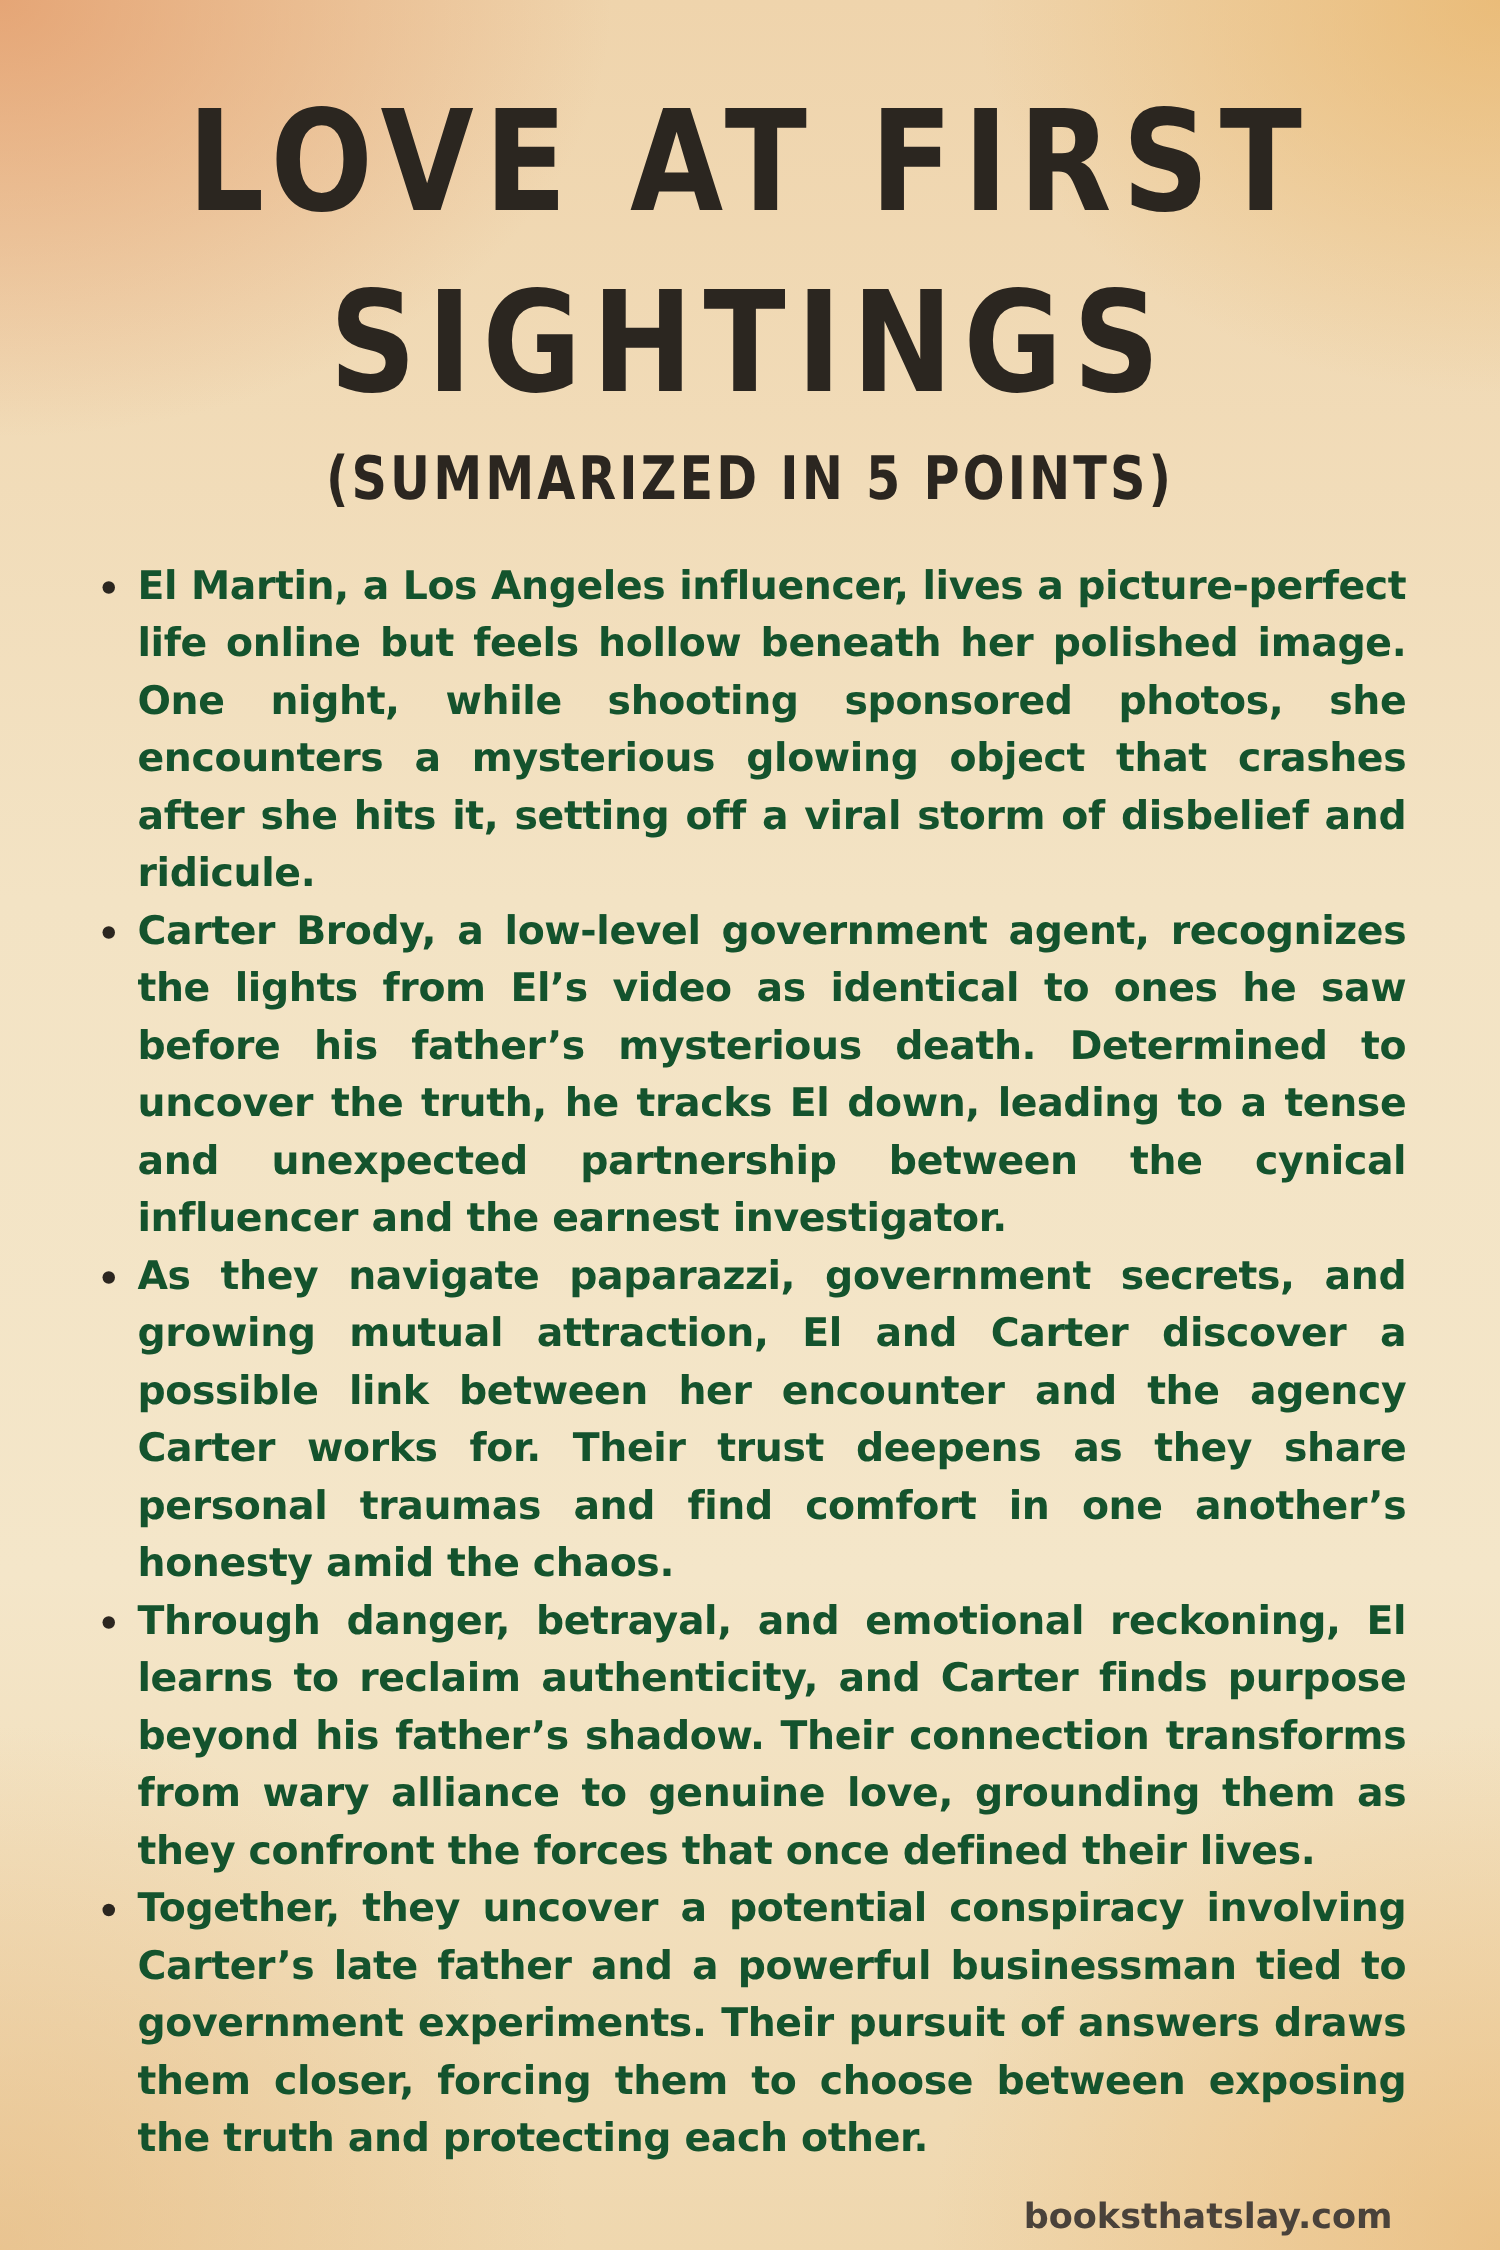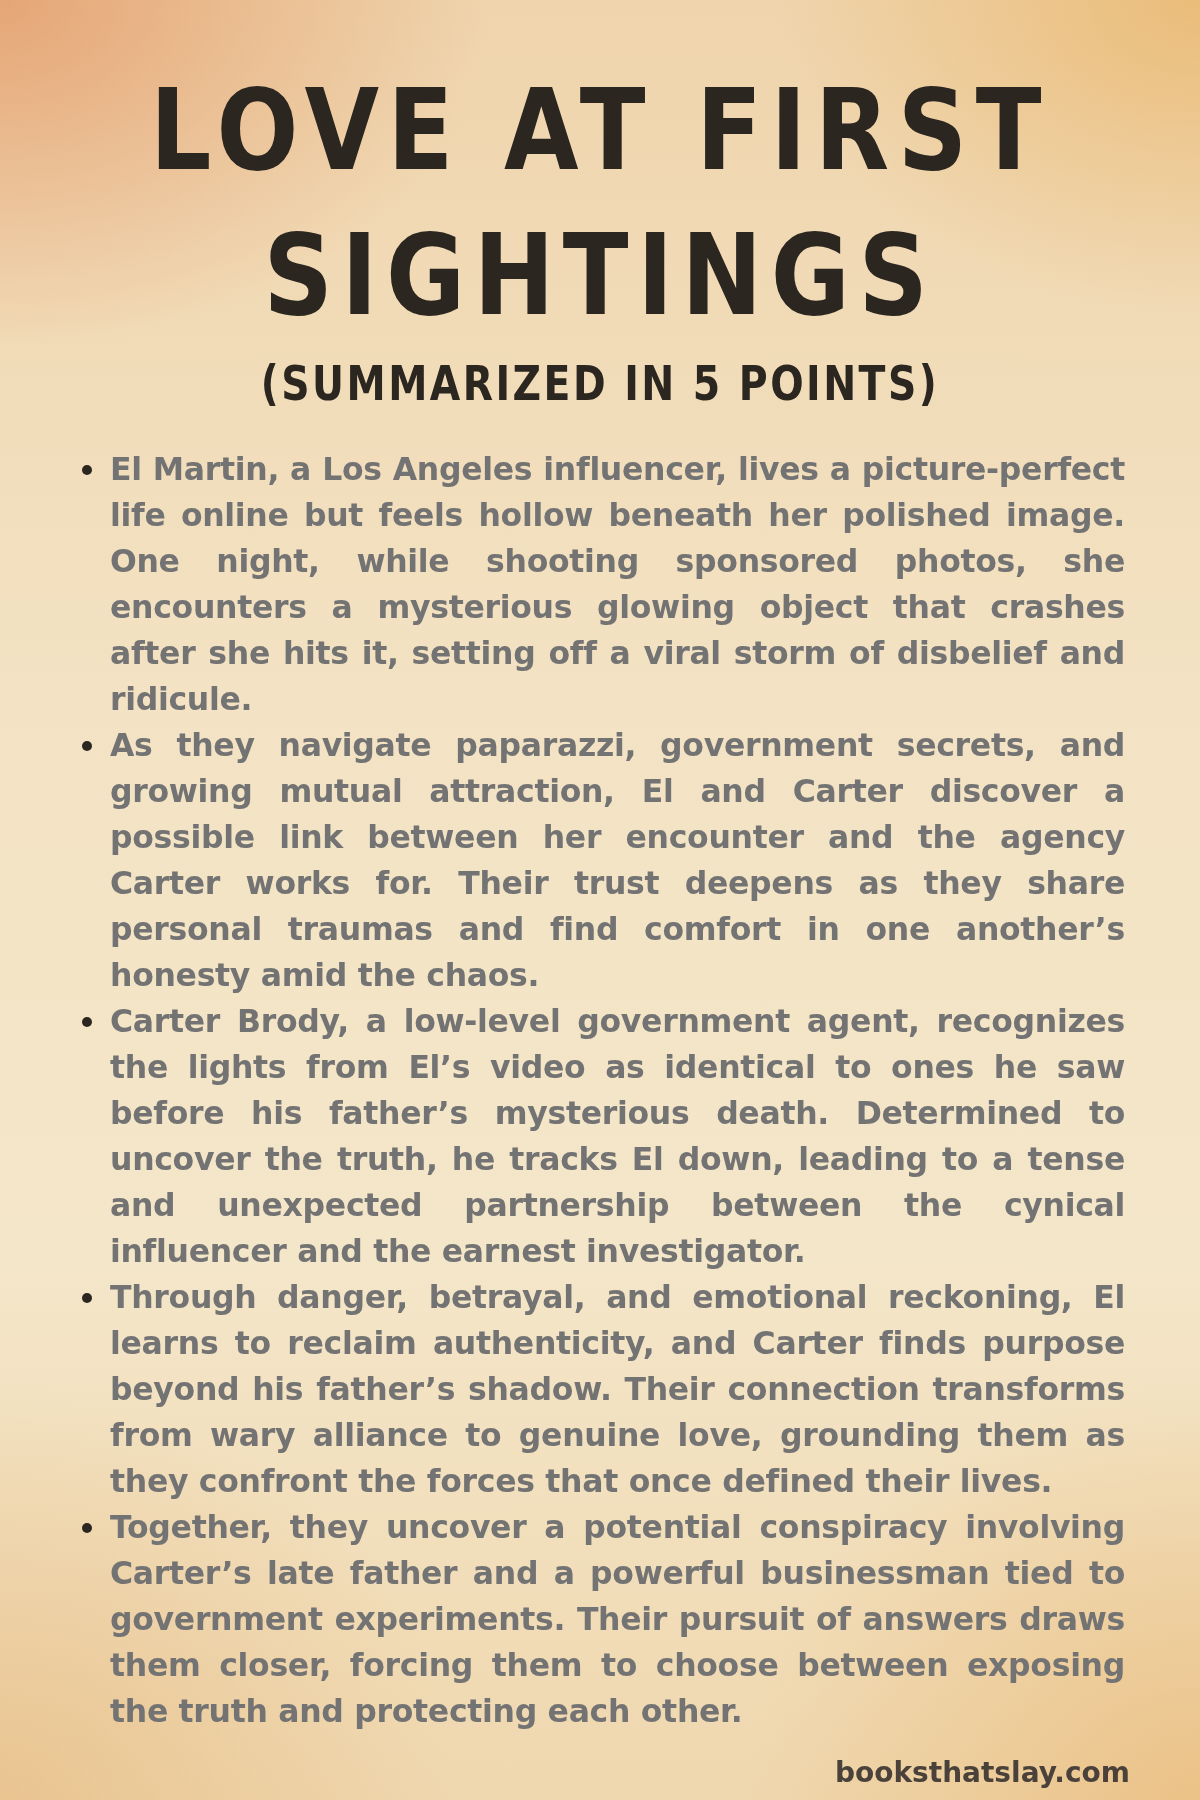--- a/index.html
+++ b/index.html
@@ -27,50 +27,50 @@
     font-weight: bold; font-size: 48px; letter-spacing: 3px; color: #2b2620;
     transform: scaleX(0.82); transform-origin: center;
   }
   .points {
     position: absolute; top: 446px; left: 80px; width: 1045px;
     margin: 0; padding: 0; list-style: none;
   }
   .point {
     position: relative; padding-left: 30px;
     font-weight: bold; font-size: 31.5px; line-height: 46px;
-    text-align: justify; color: #737373; letter-spacing: -0.3px;
+    text-align: justify; color: #14532d; letter-spacing: -0.3px;
   }
   .bullet {
     position: absolute; left: 2px; top: 19px; width: 10px; height: 10px;
     border-radius: 50%; background: #2b2620;
   }
   .footer {
-    position: absolute; top: 1756px; right: 70px;
+    position: absolute; top: 1756px; right: 86px;
     font-weight: bold; font-size: 28px; color: #4a423a; text-align: right;
   }
 </style>
 </head>
 <body>
 
 <h1 class="title t1">LOVE AT FIRST</h1>
 <h1 class="title t2">SIGHTINGS</h1>
 <div class="subtitle">(SUMMARIZED IN 5 POINTS)</div>
 
 <ul class="points">
   <li class="point">
     <span class="bullet"></span>
     <span>El Martin, a Los Angeles influencer, lives a picture-perfect life online but feels hollow beneath her polished image. One night, while shooting sponsored photos, she encounters a mysterious glowing object that crashes after she hits it, setting off a viral storm of disbelief and ridicule.</span>
   </li>
   <li class="point">
     <span class="bullet"></span>
-    <span>As they navigate paparazzi, government secrets, and growing mutual attraction, El and Carter discover a possible link between her encounter and the agency Carter works for. Their trust deepens as they share personal traumas and find comfort in one another’s honesty amid the chaos.</span>
+    <span>Carter Brody, a low-level government agent, recognizes the lights from El’s video as identical to ones he saw before his father’s mysterious death. Determined to uncover the truth, he tracks El down, leading to a tense and unexpected partnership between the cynical influencer and the earnest investigator.</span>
   </li>
   <li class="point">
     <span class="bullet"></span>
-    <span>Carter Brody, a low-level government agent, recognizes the lights from El’s video as identical to ones he saw before his father’s mysterious death. Determined to uncover the truth, he tracks El down, leading to a tense and unexpected partnership between the cynical influencer and the earnest investigator.</span>
+    <span>As they navigate paparazzi, government secrets, and growing mutual attraction, El and Carter discover a possible link between her encounter and the agency Carter works for. Their trust deepens as they share personal traumas and find comfort in one another’s honesty amid the chaos.</span>
   </li>
   <li class="point">
     <span class="bullet"></span>
     <span>Through danger, betrayal, and emotional reckoning, El learns to reclaim authenticity, and Carter finds purpose beyond his father’s shadow. Their connection transforms from wary alliance to genuine love, grounding them as they confront the forces that once defined their lives.</span>
   </li>
   <li class="point">
     <span class="bullet"></span>
     <span>Together, they uncover a potential conspiracy involving Carter’s late father and a powerful businessman tied to government experiments. Their pursuit of answers draws them closer, forcing them to choose between exposing the truth and protecting each other.</span>
   </li>
 </ul>

